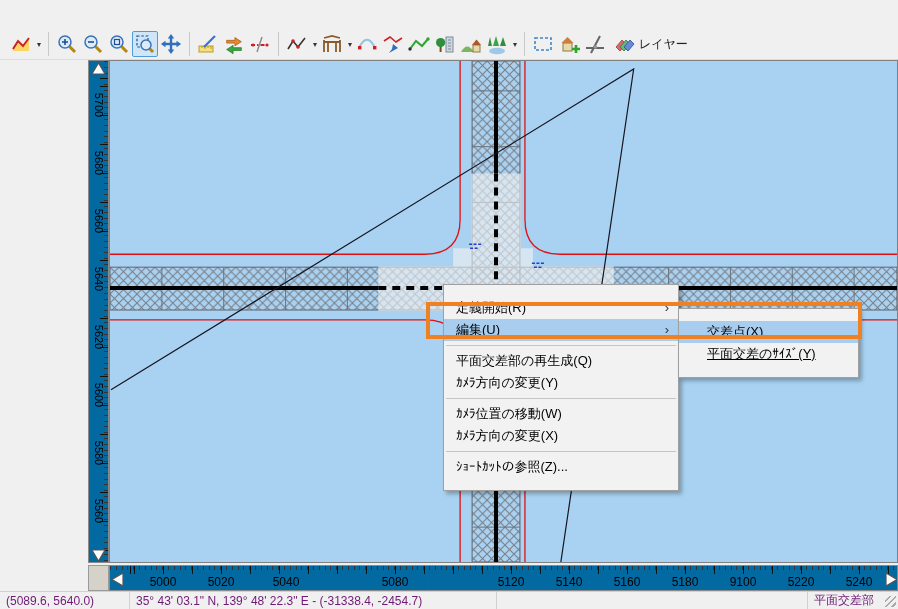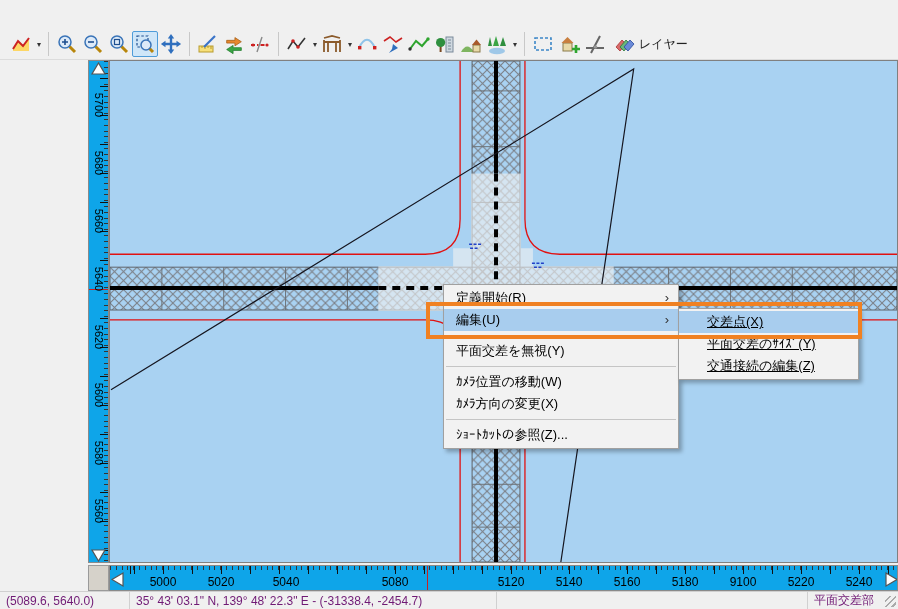--- a/index.html
+++ b/index.html
@@ -23,21 +23,21 @@
   .combo{display:flex;align-items:center;flex:none;}
   .caret{font-size:8px;color:#333;margin-left:1px;width:8px;text-align:center;}
   .tsep{width:1px;height:24px;background:#c8c8c8;margin:0 5px;flex:none;}
   .layers{display:flex;align-items:center;margin-left:6px;flex:none;text-align:right;}
   .layers-label{font-size:12px;color:#222;margin-left:3px;}
   .cmd-btn{position:absolute;top:32px;height:24px;width:71px;background:#e1e1e1;border:1px solid #adadad;font-size:12px;color:#111;display:flex;align-items:center;justify-content:center;}
   .cmd-btn.focused{top:31px;height:26px;width:73px;border:2px solid #2d7fc4;}
 
   
   .left-margin{position:absolute;left:0;top:60px;width:88px;height:531px;background:#f0f0f0;}
-  .ruler{background:#0ea5e9;border:1px solid #8a8a8a;position:absolute;overflow:hidden;}
+  .ruler{background:#0369a1;border:1px solid #8a8a8a;position:absolute;overflow:hidden;}
   .vruler{left:88px;top:60px;width:21px;height:503px;}
   .hruler{left:109px;top:565px;width:789px;height:26px;}
   .corner{position:absolute;left:88px;top:565px;width:21px;height:26px;background:#d6d2ca;border:1px solid #9a9a9a;}
   .vruler .ticks-minor{position:absolute;right:0;top:0;width:4px;height:100%;
     background:repeating-linear-gradient(180deg,#333 0 1px,transparent 1px 5.8px);}
   .vruler .ticks-major{position:absolute;right:0;top:0;width:8px;height:100%;
     background:repeating-linear-gradient(180deg,#111 0 1px,transparent 1px 29px);background-position:0 25px;}
   .hruler .ticks-minor{position:absolute;left:0;top:0;height:4px;width:100%;
     background:repeating-linear-gradient(90deg,#333 0 1px,transparent 1px 5.8px);}
   .hruler .ticks-major{position:absolute;left:0;top:0;height:8px;width:100%;
@@ -47,21 +47,21 @@
   .vruler .rl{left:50%;font-size:11px;transform:translate(-50%,-50%) rotate(90deg);}
   .marker-h{position:absolute;left:0;width:100%;height:0;border-top:1.5px solid #cc2020;}
   .marker-v{position:absolute;top:0;height:100%;width:0;border-left:1.5px solid #cc2020;}
   .ruler-arrow{position:absolute;display:flex;align-items:center;justify-content:center;}
 
   
   .canvas{position:absolute;left:109px;top:60px;width:789px;height:503px;border:1px solid #808080;background:#a9d2f2;}
   .canvas svg{display:block;}
 
   
-  .menu{position:absolute;background:#f2f2f2;border:1px solid #a0a0a0;box-shadow:3px 3px 4px rgba(0,0,0,.28);padding:2px 0;z-index:20;}
+  .menu{position:absolute;background:#f2f2f2;border:1px solid #a0a0a0;box-shadow:3px 3px 4px rgba(0,0,0,.28);padding:12px 0;z-index:20;}
   .menu-main{left:443px;top:284px;width:236px;}
   .menu-sub{left:678px;top:308px;width:181px;z-index:21;}
   .mi{position:relative;height:22px;line-height:22px;font-size:13px;color:#000;padding-left:12px;}
   .menu-sub .mi{padding-left:28px;text-decoration:underline;}
   .mi.selected{background:#a8cdee;}
   .mi .sub-arrow{position:absolute;right:9px;top:0;font-size:13px;color:#333;}
   .msep{height:0;border-top:1px solid #c5c5c5;margin:4px 2px;}
 
   
   .annot{position:absolute;left:426px;top:302px;width:436px;height:37px;border:4px solid #f08122;z-index:30;pointer-events:none;}
@@ -371,44 +371,44 @@
     <div class="mi">
       <span>定義開始(R)</span>
       <span class="sub-arrow">›</span>
     </div>
     <div class="mi selected">
       <span>編集(U)</span>
       <span class="sub-arrow">›</span>
     </div>
     <div class="msep"></div>
     <div class="mi">
-      <span>平面交差を無視(Y)</span>
+      <span>平面交差部の再生成(Q)</span>
+    </div>
+    <div class="mi">
+      <span>ｶﾒﾗ方向の変更(Y)</span>
     </div>
     <div class="msep"></div>
     <div class="mi">
       <span>ｶﾒﾗ位置の移動(W)</span>
     </div>
     <div class="mi">
       <span>ｶﾒﾗ方向の変更(X)</span>
     </div>
     <div class="msep"></div>
     <div class="mi">
       <span>ｼｮｰﾄｶｯﾄの参照(Z)...</span>
     </div>
   </div>
 
   <div class="menu menu-sub">
     <div class="mi selected">
       <span>交差点(X)</span>
     </div>
     <div class="mi">
       <span>平面交差のｻｲｽﾞ(Y)</span>
-    </div>
-    <div class="mi">
-      <span>交通接続の編集(Z)</span>
     </div>
   </div>
 
   <div class="annot"></div>
 
   <div class="statusbar">
     <div class="sb-cell" style="width:130px;">(5089.6, 5640.0)</div>
     <div class="sb-cell" style="width:367px;">35° 43' 03.1" N, 139° 48' 22.3" E  -  (-31338.4, -2454.7)</div>
     <div class="sb-cell" style="width:311px;"></div>
     <div class="sb-cell" style="flex:1;border-right:none;">平面交差部</div>

